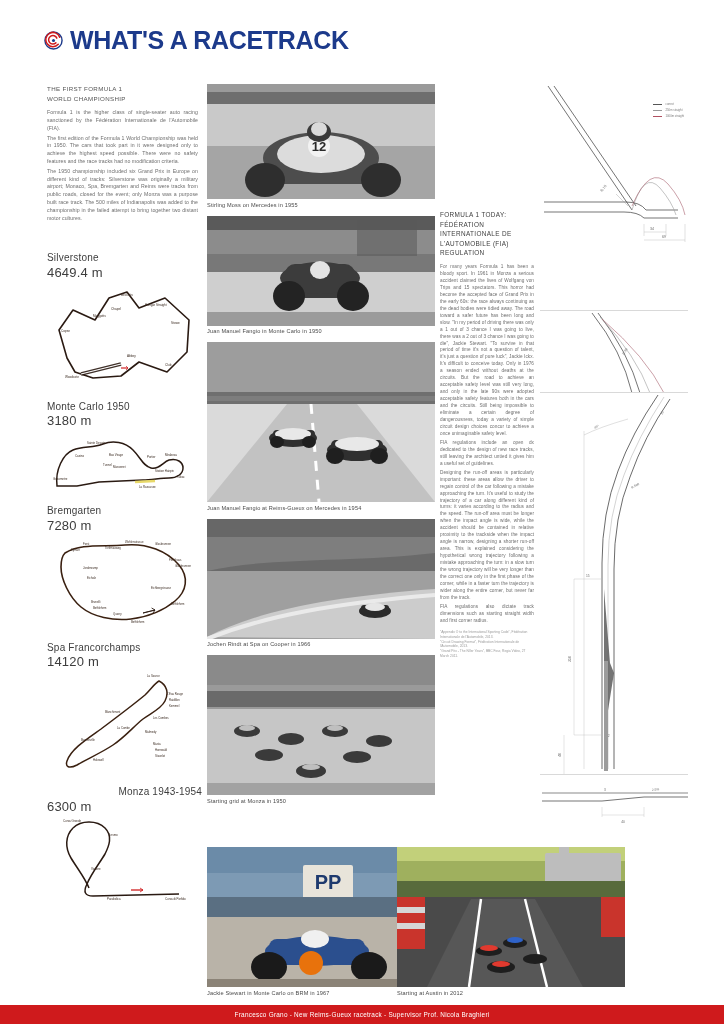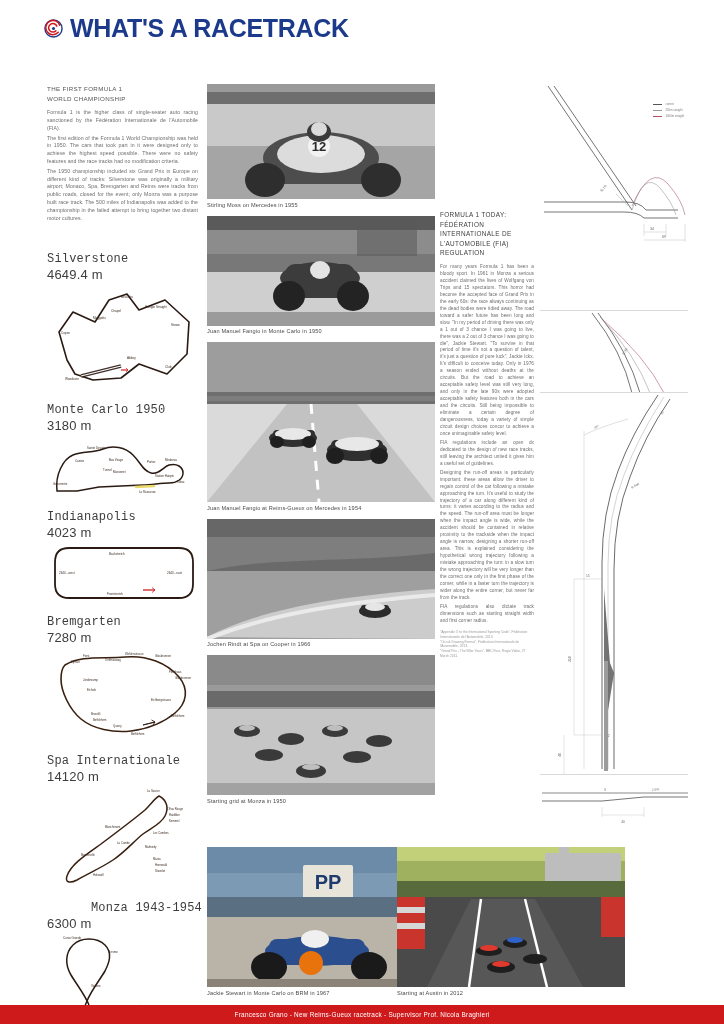--- a/index.html
+++ b/index.html
@@ -22,21 +22,21 @@
     background: #cf1a1c;
     display: flex; align-items: center; justify-content: center;
   }
   .footer-bar span {
     color: #ffffff; font-size: 6.4px; letter-spacing: .25px;
     font-family: "Liberation Sans", sans-serif;
   }
 
   
   .header {
-    position: absolute; left: 44px; top: 14px;
+    position: absolute; left: 44px; top: 26px;
     display: flex; align-items: center; gap: 7px;
   }
   .logo-swirl { width: 19px; height: 19px; display:block; }
   .title {
     font-size: 25px; font-weight: 700; color: #1c3a8b;
     letter-spacing: -0.3px; font-family: "Liberation Sans", sans-serif;
   }
 
   
   .col-head {
@@ -49,23 +49,22 @@
   }
   .body-text p { margin-bottom: 2px; }
 
   
   .col-left {
     position: absolute; left: 47px; top: 84px; width: 151px;
   }
   .tracks { position: absolute; left: 47px; top: 252px; width: 155px; }
   .track-block { margin-bottom: 9px; position: relative; }
   .track-name {
-    font-size: 12px; color: #3d3d3d; line-height: 1.25;
+    font-size: 10px; color: #3d3d3d; line-height: 1.25;
     letter-spacing: .2px;
-    font-family: Liberation Mono, monospace;
   }
   .track-name.right { text-align: right; }
   .track-dist { font-size: 13px; color: #3d3d3d; letter-spacing:.2px; }
   .track-svg { display: block; width: 100%; }
 
   
   .col-photos { position: absolute; left: 207px; top: 84px; width: 228px; }
   .photo-item { margin-bottom: 4px; }
   .photo {
     width: 228px; display: block; background: #8d8d8d;
@@ -194,34 +193,20 @@
           <text x="66" y="40">Massenet</text>
           <text x="56" y="38">Tunnel</text>
           <text x="108" y="44">Station Hairpin</text>
           <text x="6" y="52">Gazometre</text>
           <text x="92" y="60">La Rascasse</text>
           <text x="130" y="50">Tabac</text>
         </g>
       </svg>
     </div>
 
-    <div class="track-block">
-      <div class="track-name">Indianapolis</div>
-      <div class="track-dist">4023 m</div>
-      <svg class="track-svg" viewBox="0 0 155 66">
-        <path d="M22 8 L132 8 Q146 8 146 22 L146 44 Q146 58 132 58 L22 58 Q8 58 8 44 L8 22 Q8 8 22 8 Z" fill="none" stroke="#2a1a12" stroke-width="1.8"></path>
-        <g fill="#3a2a20" font-size="3" font-family="Liberation Sans, sans-serif">
-          <text x="62" y="15">Backstretch</text>
-          <text x="12" y="34">2640 - west</text>
-          <text x="120" y="34">2640 - east</text>
-          <text x="60" y="55">Frontstretch</text>
-        </g>
-        <path d="M96 50 l12 0 l-3 -2.5 M96 50 l12 0 l-3 2.5" stroke="#cf1a1c" stroke-width=".8" fill="none"></path>
-      </svg>
-    </div>
 
     <div class="track-block">
       <div class="track-name">Bremgarten</div>
       <div class="track-dist">7280 m</div>
       <svg class="track-svg" viewBox="0 0 155 100">
         <path d="M18 20 C34 10 56 14 78 12 C100 10 120 18 132 32
                  C142 44 140 58 128 68 C116 78 100 84 84 86
                  C66 88 46 84 34 74 C22 64 14 46 14 34 C14 26 16 22 18 20 Z" fill="none" stroke="#3a2010" stroke-width="1.6"></path>
         <g fill="#3a2a20" font-size="2.8" font-family="Liberation Sans, sans-serif">
           <text x="24" y="18">Eymatt</text>
@@ -238,21 +223,21 @@
           <text x="44" y="70">Brunelli</text>
           <text x="46" y="76">Bethlehem</text>
           <text x="66" y="82">Quarry</text>
           <text x="84" y="90">Bethlehem</text>
         </g>
         <path d="M96 80 l12 -3 l-3.4 -2 M96 80 l12 -3 l-2 3" stroke="#2a1a12" stroke-width=".9" fill="none"></path>
       </svg>
     </div>
 
     <div class="track-block">
-      <div class="track-name">Spa Internationale</div>
+      <div class="track-name">Spa Francorchamps</div>
       <div class="track-dist">14120 m</div>
       <svg class="track-svg" viewBox="0 0 155 108">
         <path d="M112 12 C120 16 122 24 118 32 C114 40 104 44 96 50
                  C86 58 78 68 66 76 C54 84 40 90 30 96 C22 100 18 98 20 92
                  C24 80 40 70 54 60 C70 48 86 36 98 26 C104 20 108 14 112 12 Z" fill="none" stroke="#3a2010" stroke-width="1.5"></path>
         <g fill="#3a2a20" font-size="2.8" font-family="Liberation Sans, sans-serif">
           <text x="100" y="8">La Source</text>
           <text x="120" y="26">L'Eau Rouge</text>
           <text x="122" y="32">Raidillon</text>
           <text x="122" y="38">Kemmel</text>

